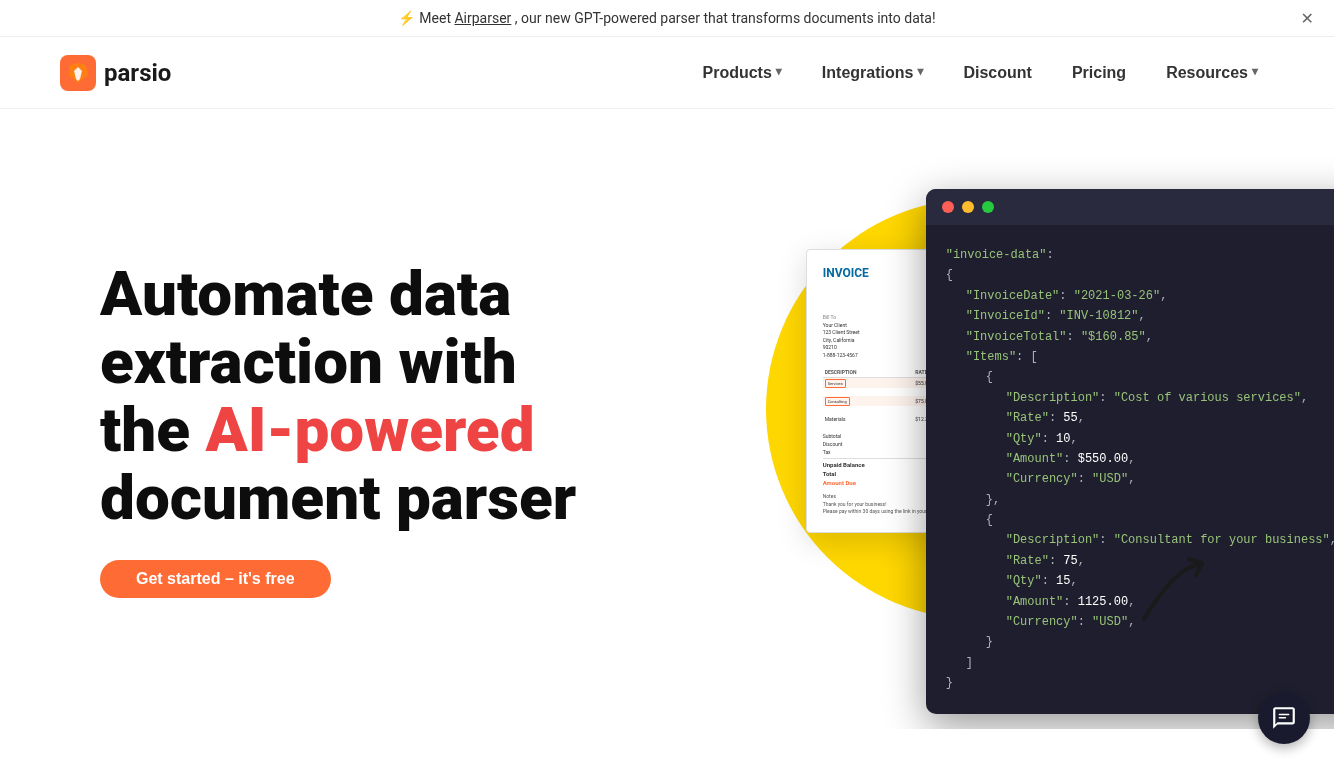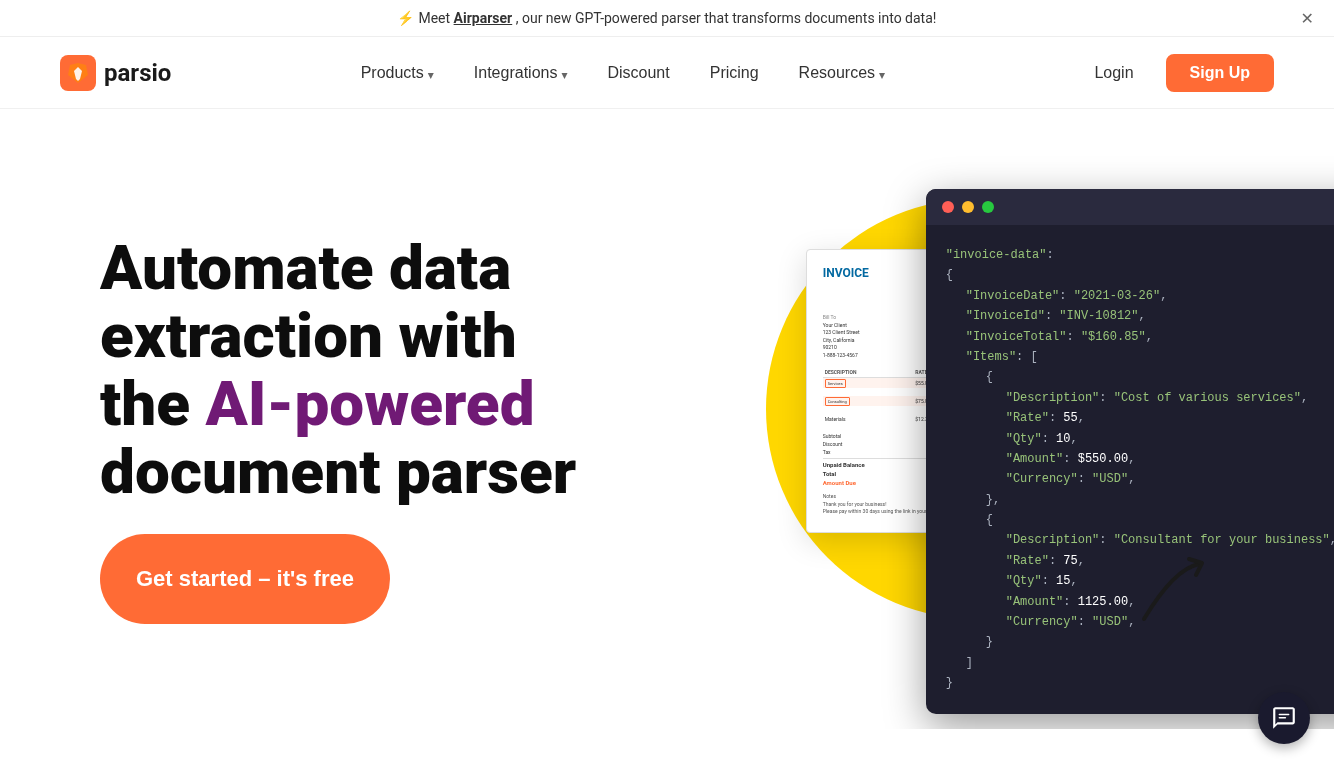--- a/index.html
+++ b/index.html
@@ -8,21 +8,21 @@
     
     .announcement-bar {
       background: #fff;
       border-bottom: 1px solid #eee;
       text-align: center;
       padding: 10px 20px;
       font-size: 14px;
       color: #333;
       position: relative;
     }
-    .announcement-bar a { color: #333; font-weight: 700; text-decoration: underline; }
+    .announcement-bar a { color: #333; font-weight: 400; text-decoration: underline; }
     .announcement-bar .close-btn {
       position: absolute;
       right: 20px;
       top: 50%;
       transform: translateY(-50%);
       background: none;
       border: none;
       cursor: pointer;
       font-size: 16px;
       color: #666;
@@ -36,24 +36,24 @@
       padding: 0 60px;
       height: 72px;
       border-bottom: 1px solid #f0f0f0;
     }
     .logo-wrap { display: flex; align-items: center; }
     .logo-text { font-size: 24px; font-weight: 700; color: #1a1a1a; margin-left: 8px; }
     .logo-icon { width: 36px; height: 36px; }
 
     .nav { display: flex; align-items: center; gap: 8px; }
     .nav-item {
-      display: flex; align-items: flex-end; gap: 4px;
+      display: flex; align-items: flex-start; gap: 4px;
       padding: 8px 16px;
       font-size: 16px;
-      font-weight: 400;
+      font-weight: 700;
       color: #333;
       cursor: pointer;
       border-radius: 6px;
       text-decoration: none;
       background: none; border: none;
     }
     .chevron { font-size: 12px; color: #666; }
 
     .header-actions { display: flex; align-items: center; gap: 12px; }
     .login-btn {
@@ -93,39 +93,39 @@
       z-index: 2;
     }
     .hero-title {
       font-size: 62px;
       font-weight: 900;
       line-height: 1.1;
       color: #0d0d0d;
       margin-bottom: 28px;
     }
     .hero-title .highlight {
-      color: #701a75;
+      color: #ef4444;
       font-weight: 900;
     }
     .hero-subtitle {
       font-size: 20px;
       color: #333;
       line-height: 1.6;
       margin-bottom: 40px;
       max-width: 560px;
     }
     .hero-subtitle a {
       color: #0d0d0d;
       text-decoration: underline;
       font-weight: 500;
     }
     .cta-btn {
       display: inline-block;
-      padding: 32px 36px;
-      font-size: 22px;
+      padding: 10px 36px;
+      font-size: 16px;
       font-weight: 700;
       color: #fff;
       background: #ff6b35;
       border: none;
       border-radius: 50px;
       cursor: pointer;
       text-decoration: none;
     }
 
     
@@ -303,24 +303,20 @@
     </button>
     <button class="nav-item">
       <span>Pricing</span>
     </button>
     <button class="nav-item">
       <span>Resources</span>
       <span class="chevron">▾</span>
     </button>
   </nav>
 
-  <div class="header-actions">
-    <button class="login-btn">Login</button>
-    <button class="signup-btn">Sign Up</button>
-  </div>
 </header>
 
 <section class="hero">
   <div class="hero-left">
     <h1 class="hero-title">
       Automate data<br>extraction with<br>the <span class="highlight">AI-powered</span><br>document parser
     </h1>
     <button class="cta-btn">Get started – it's free</button>
   </div>
 

